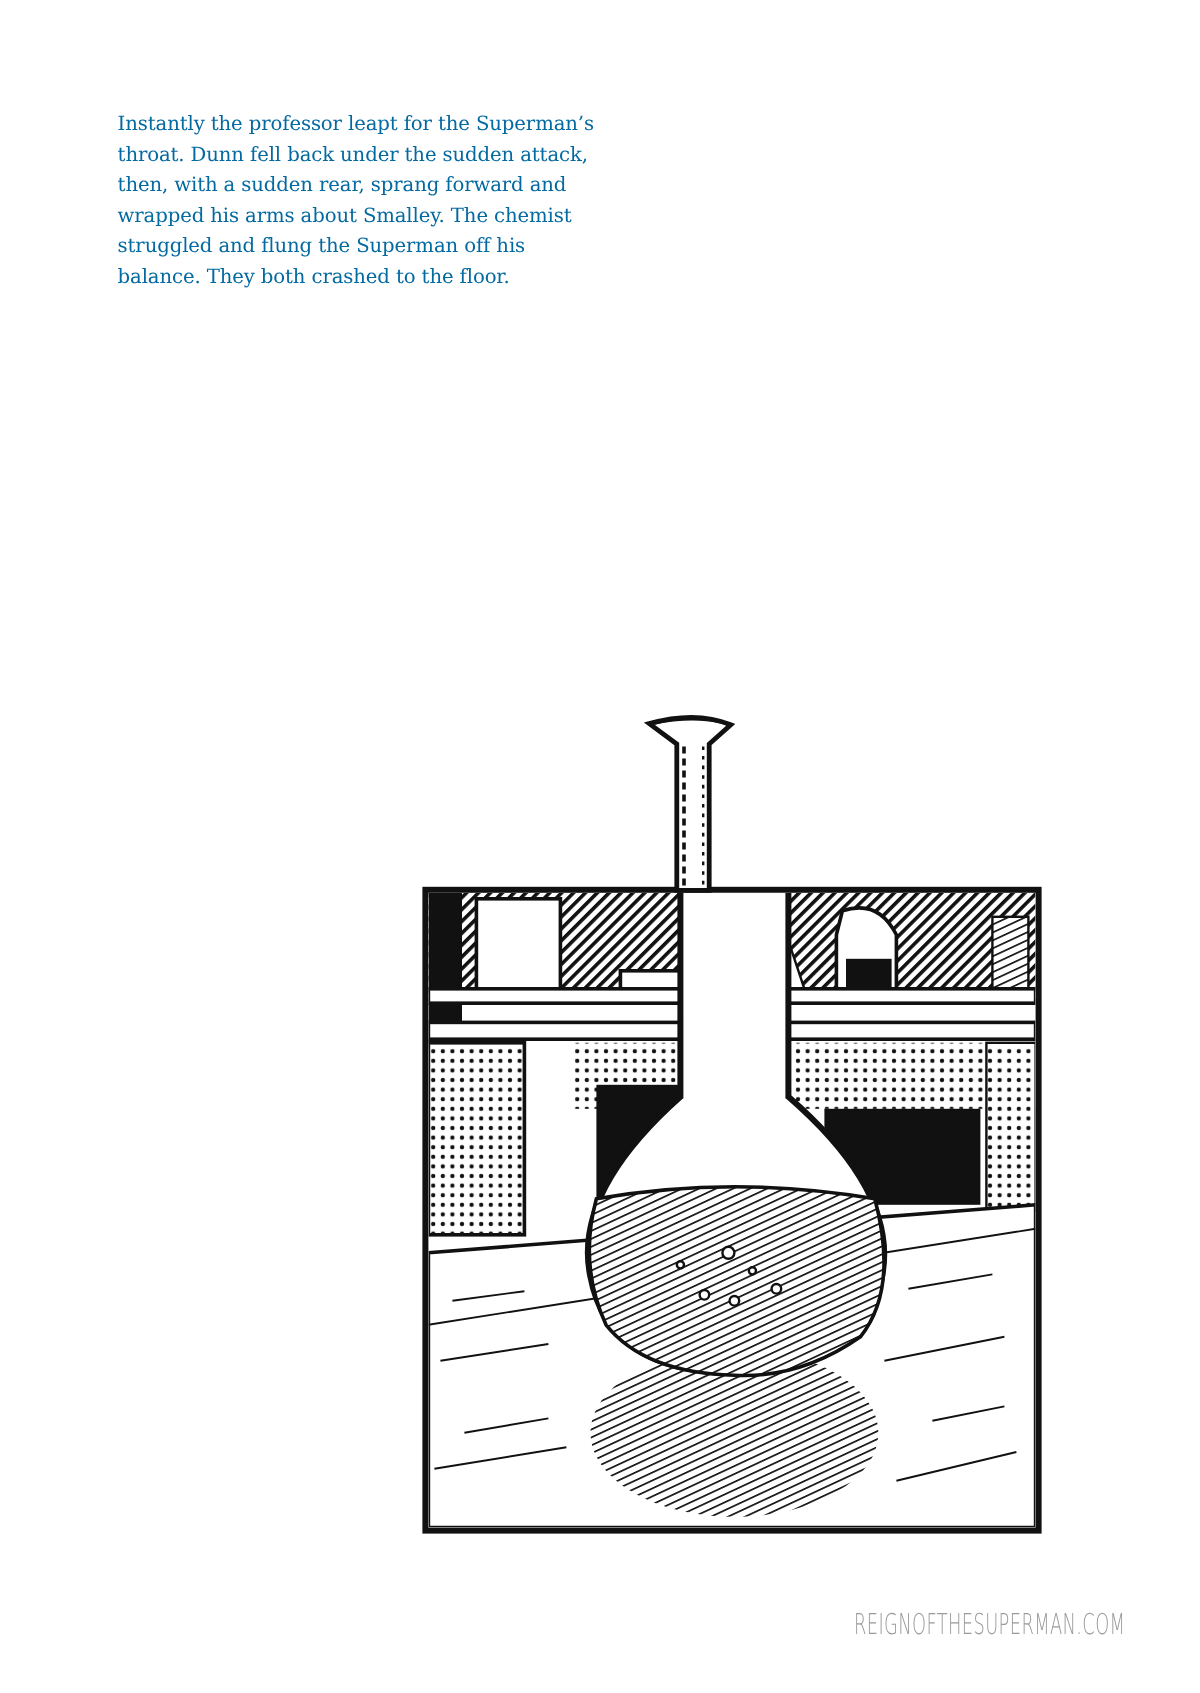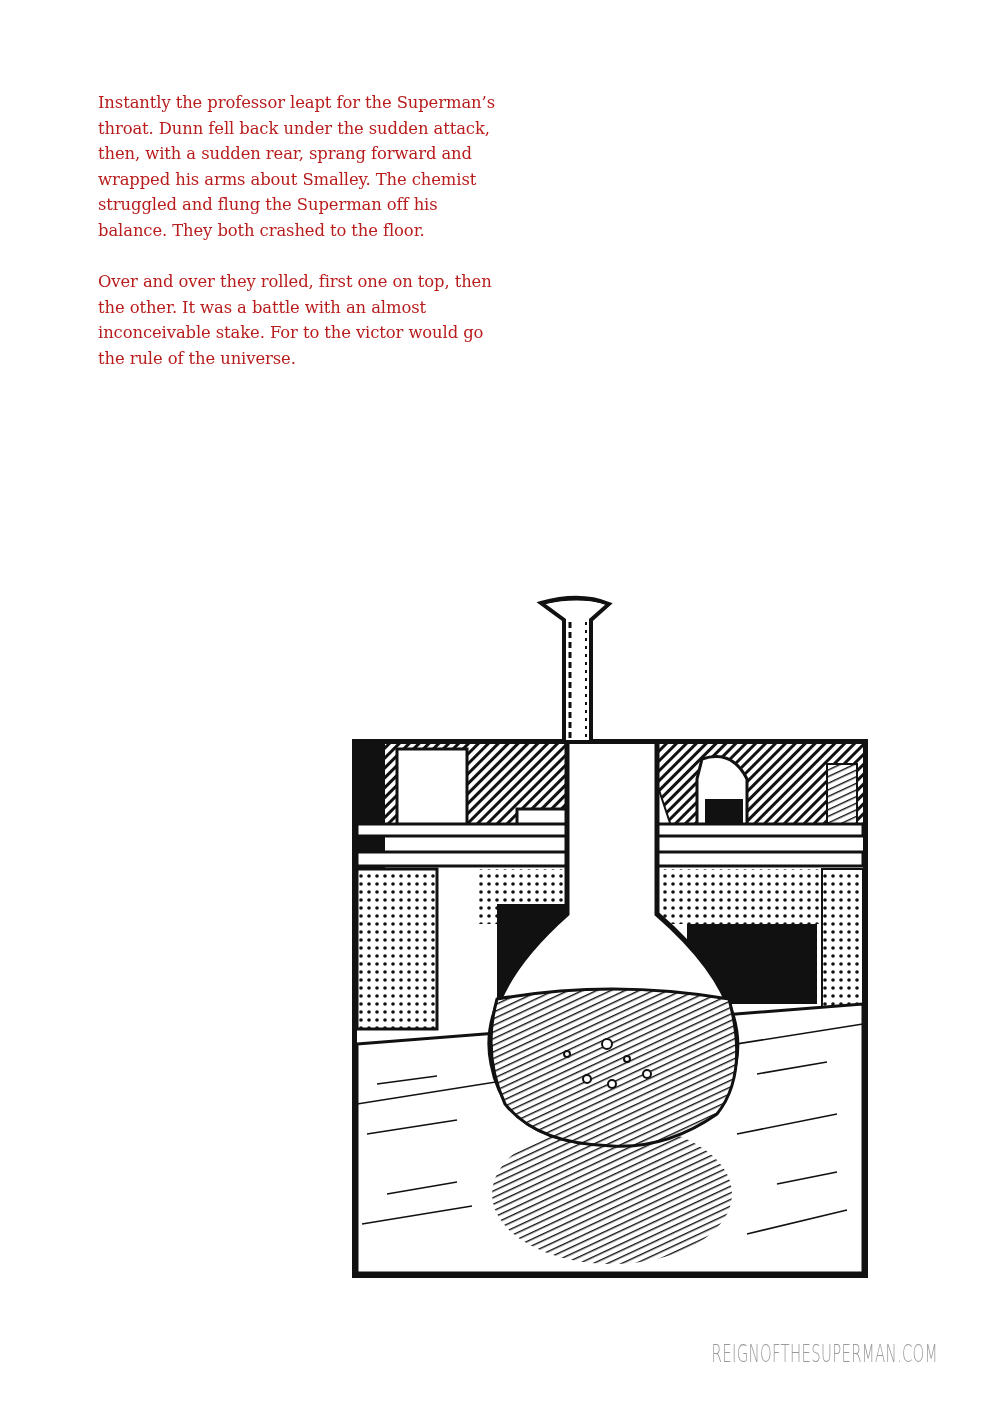--- a/index.html
+++ b/index.html
@@ -1,40 +1,39 @@
 <!DOCTYPE html>
 <html><head>
   <meta charset="utf-8">
   <style>
     html, body { margin: 0; padding: 0; background: #ffffff; }
     body { width: 1000px; height: 1411px; position: relative; overflow: hidden; }
     .prose {
       position: absolute; left: 98px; top: 90px; width: 400px;
       font-family: "DejaVu Serif", serif; font-size: 16.4px; line-height: 25.6px;
-      color: #b91c1c; letter-spacing: -0.1px;
+      color: #0369a1; letter-spacing: -0.1px;
     }
     .prose p { margin: 0 0 25.6px 0; }
     .panel {
       position: absolute; left: 352px; top: 739px; width: 516px; height: 539px;
       box-sizing: border-box; border: 5px solid #111; background: #fff; overflow: hidden;
     }
     .flask-svg { position: absolute; left: 0; top: 0; }
     .footer {
       position: absolute; right: 62px; top: 1340px;
       font-family: "DejaVu Sans", sans-serif; font-size: 24px; color: #9a9a9a;
       letter-spacing: 0.5px; transform: scaleX(0.62); transform-origin: right center;
       font-weight: 300;
     }
   </style>
 </head>
 <body>
 
 <div class="prose">
   <p>Instantly the professor leapt for the Superman’s throat. Dunn fell back under the sudden attack, then, with a sudden rear, sprang forward and wrapped his arms about Smalley. The chemist struggled and flung the Superman off his balance. They both crashed to the floor.</p>
-  <p>Over and over they rolled, first one on top, then the other. It was a battle with an almost inconceivable stake. For to the victor would go the rule of the universe.</p>
 </div>
 
 <div class="panel">
   <svg width="506" height="529" viewBox="0 0 506 529">
     <defs>
       <pattern id="dots" width="8" height="8" patternUnits="userSpaceOnUse">
         <rect width="8" height="8" fill="#fff"></rect>
         <circle cx="4" cy="4" r="1.8" fill="#111"></circle>
       </pattern>
       <pattern id="hatch" width="7" height="7" patternUnits="userSpaceOnUse" patternTransform="rotate(45)">

